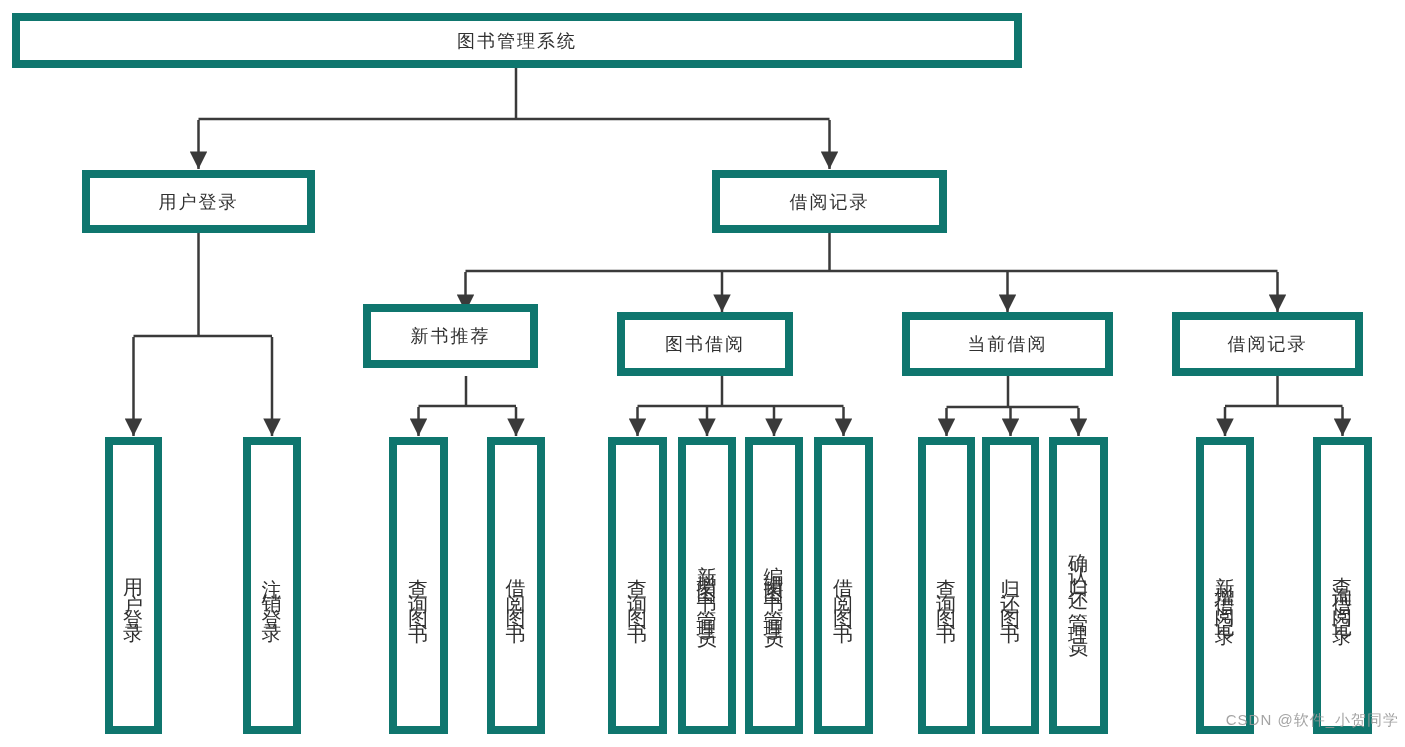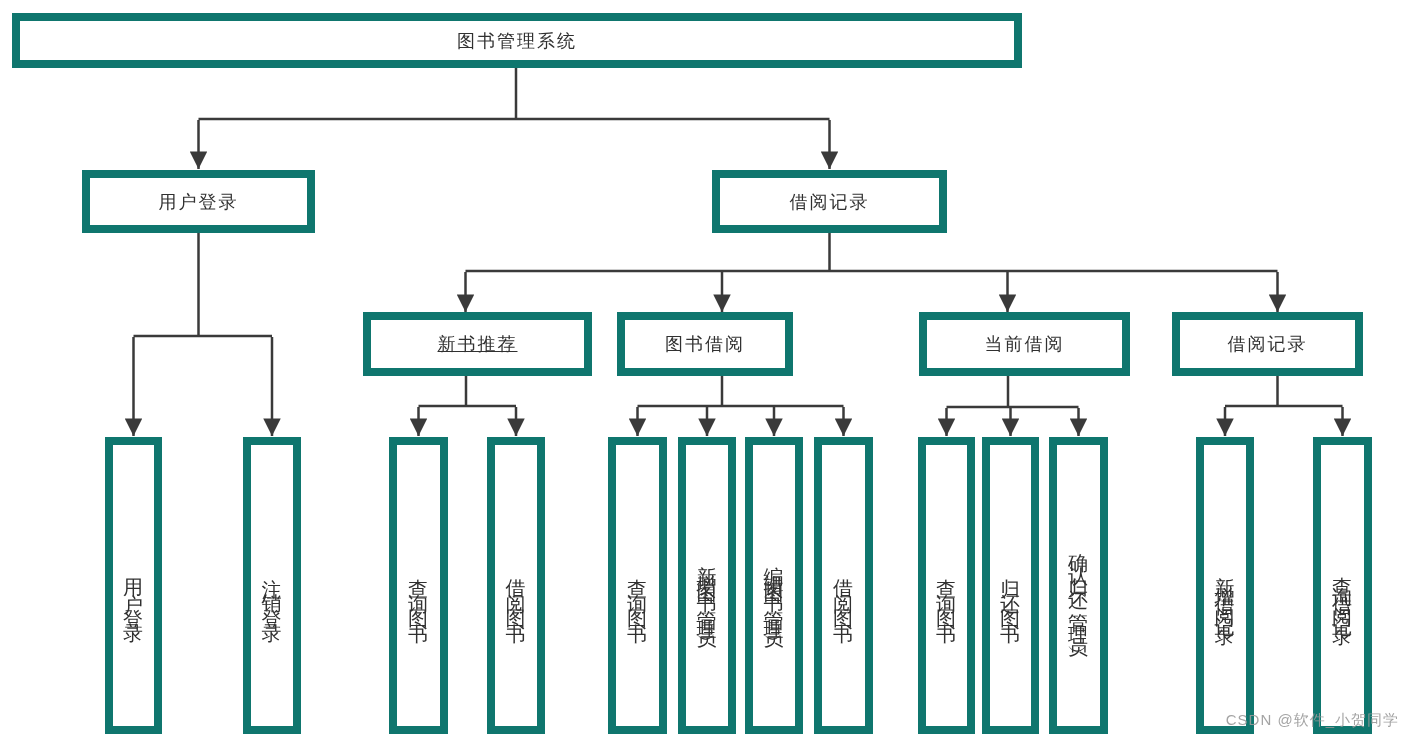--- a/index.html
+++ b/index.html
@@ -105,23 +105,23 @@
       <path d="M1225,407 V436" marker-end="url(#ah)"></path>
       <path d="M1342.5,407 V436" marker-end="url(#ah)"></path>
     </g>
   </svg>
 
   <div class="node hnode" style="left:12px; top:13px; width:1010px; height:55px;">图书管理系统</div>
 
   <div class="node hnode" style="left:82px; top:170px; width:233px; height:63px;">用户登录</div>
   <div class="node hnode" style="left:712px; top:170px; width:235px; height:63px;">借阅记录</div>
 
-  <div class="node hnode" style="left:363px; top:312px; width:229px; height:64px;text-decoration:underline;">新书推荐</div>
+  <div class="node hnode" style="left:363px; top:304px; width:175px; height:64px;">新书推荐</div>
   <div class="node hnode" style="left:617px; top:312px; width:176px; height:64px;">图书借阅</div>
-  <div class="node hnode" style="left:902px; top:312px; width:211px; height:64px;margin-left:17px;">当前借阅</div>
+  <div class="node hnode" style="left:902px; top:312px; width:211px; height:64px;">当前借阅</div>
   <div class="node hnode" style="left:1172px; top:312px; width:191px; height:64px;">借阅记录</div>
 
   <div class="node vnode ls4" style="left:105px; top:437px; width:57px; height:297px;">
     <span class="vtext">用户登录</span>
   </div>
   <div class="node vnode ls4" style="left:243px; top:437px; width:58px; height:297px;">
     <span class="vtext">注销登录</span>
   </div>
 
   <div class="node vnode ls4" style="left:389px; top:437px; width:59px; height:297px;">

